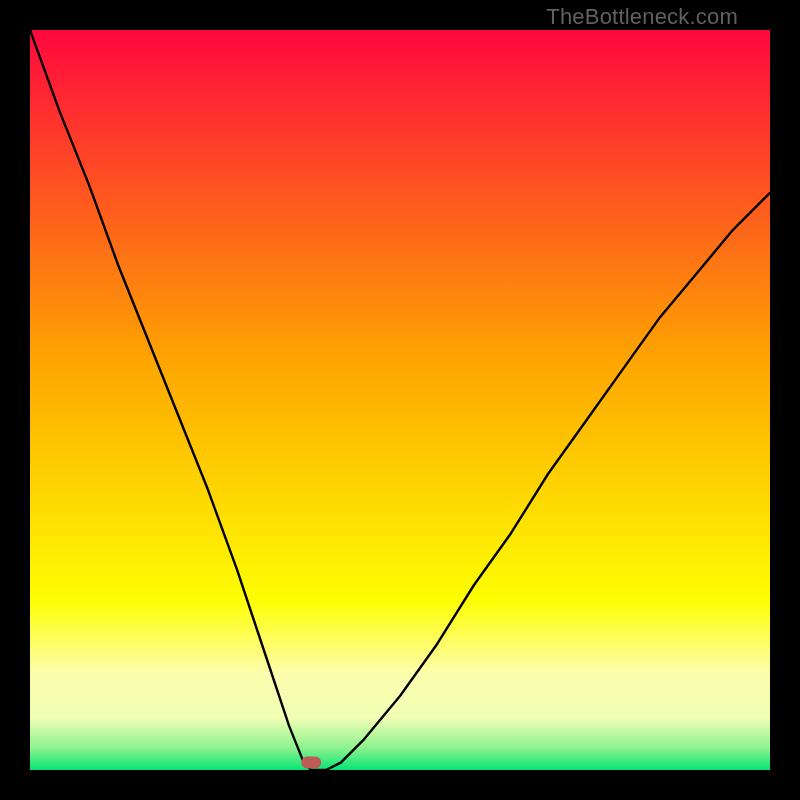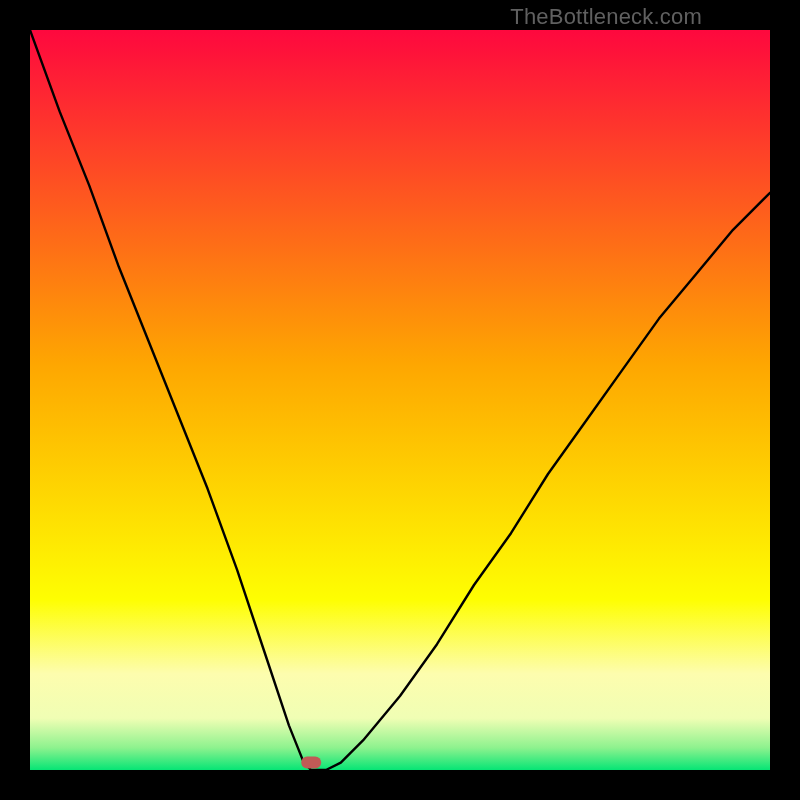--- a/index.html
+++ b/index.html
@@ -9,20 +9,21 @@
     height: 800px;
     overflow: hidden;
     background: #000;
     font-family: Arial, Helvetica, sans-serif;
   }
   .frame {
     position: relative;
     width: 716px;
     height: 800px;
     background: #000;
+    padding-left: 36px;
   }
   .watermark {
     position: absolute;
     top: 4px;
     right: 14px;
     color: #606060;
     font-size: 22px;
     font-weight: 500;
     letter-spacing: 0.2px;
     z-index: 5;

